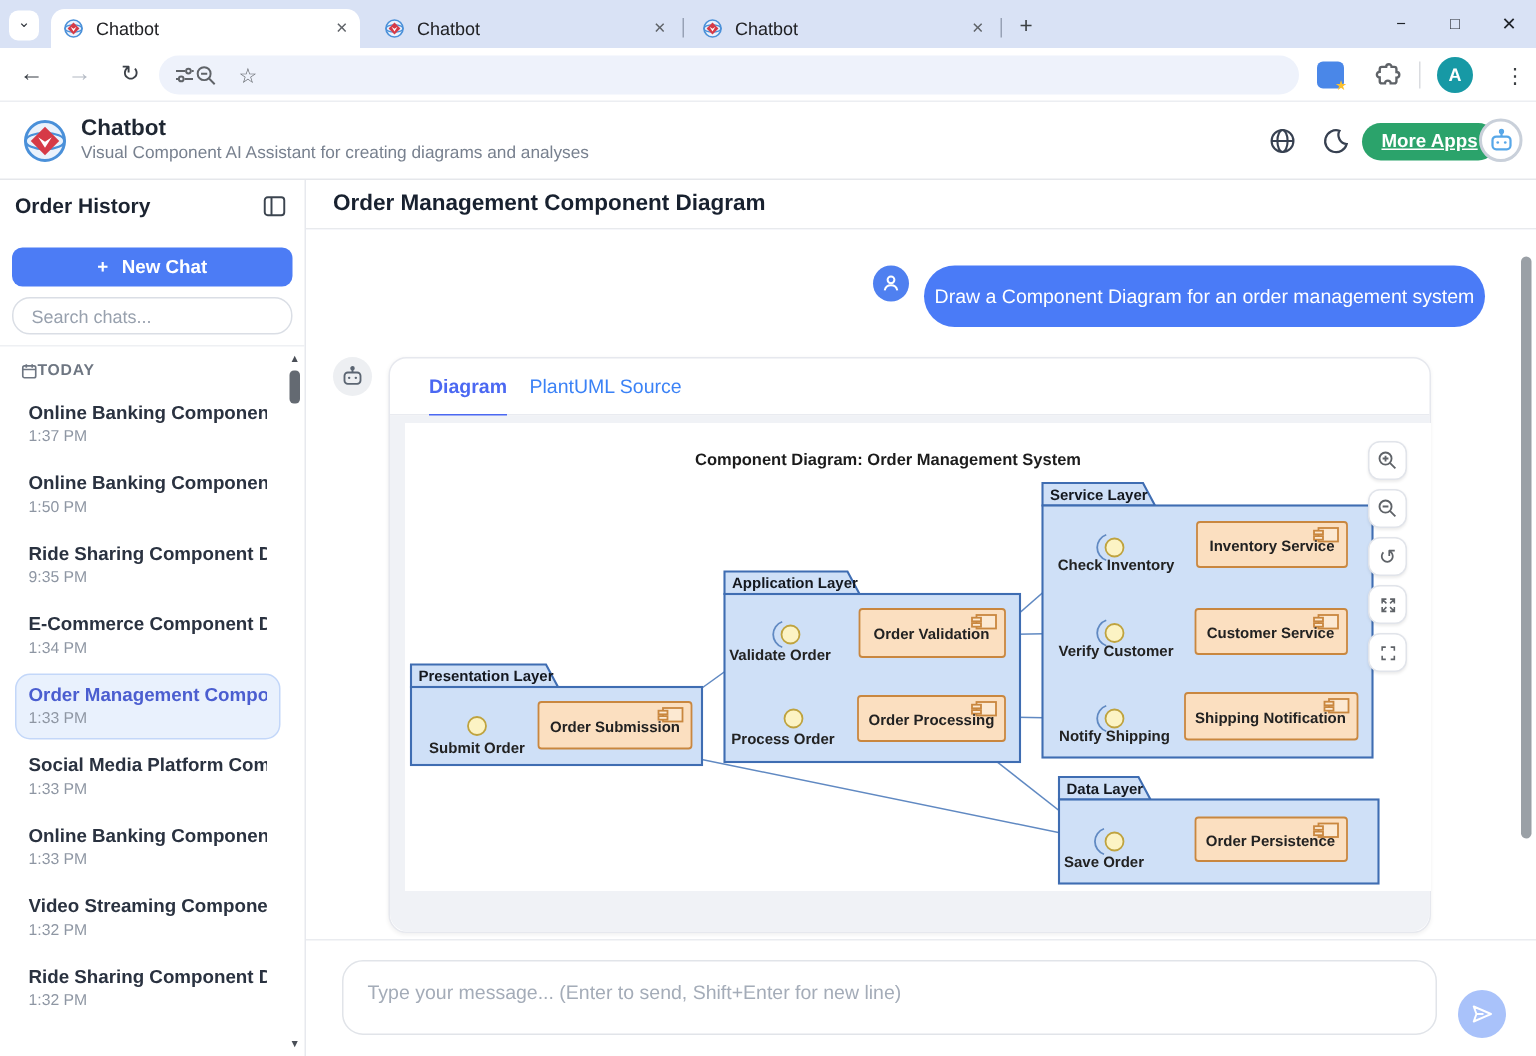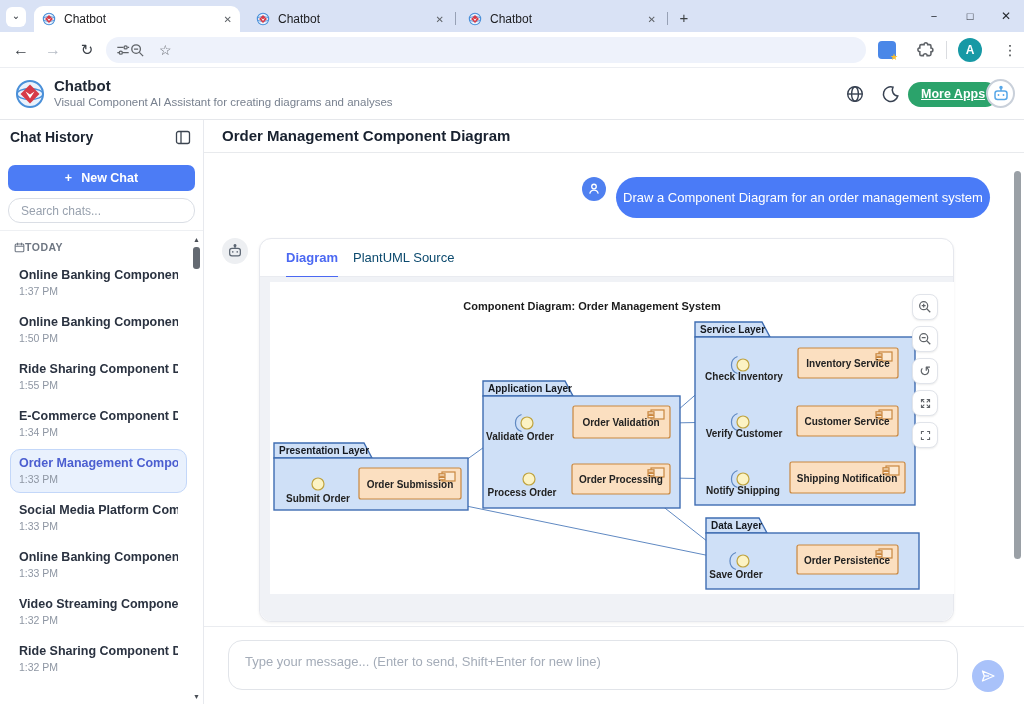--- a/index.html
+++ b/index.html
@@ -57,21 +57,21 @@
   .pagebar { position:absolute; left:204px; top:120px; right:0; height:33px; background:#fff; border-bottom:1px solid #e8eaed; }
   .pagetitle { position:absolute; left:18px; top:0; line-height:32px; font-size:15px; font-weight:bold; color:#18212f; }
   .chatarea { position:absolute; left:204px; top:153px; right:0; bottom:78px; background:#fff; }
   .uavatar { position:absolute; left:378px; top:24px; width:24px; height:24px; border-radius:50%; background:#4f80f0; display:flex; align-items:center; justify-content:center; }
   .bubble { position:absolute; left:412px; top:24px; width:374px; height:41px; background:#4a7bf7; border-radius:21px; color:#fff; font-size:13px; line-height:41px; text-align:center; }
   .bavatar { position:absolute; left:18px; top:85px; width:26px; height:26px; border-radius:50%; background:#edeff2; display:flex; align-items:center; justify-content:center; }
   .card { position:absolute; left:55px; top:85px; width:695px; height:384px; background:#fff; border:1px solid #e6e8ee; border-radius:12px; box-shadow:0 1px 3px rgba(0,0,0,.06); }
   .card-tabs { position:relative; height:38px; border-bottom:1px solid #e9ebf0; }
   .ctab { position:absolute; top:0; line-height:37px; font-size:13px; }
   .ctab.active { left:26px; color:#4b68f2; font-weight:bold; border-bottom:2.5px solid #4b68f2;text-align:right; }
-  .ctab.idle { left:93px; color:#0c4a6e; }
+  .ctab.idle { left:93px; color:#3b82f6; }
   .card-body { position:absolute; left:0; right:0; top:38px; bottom:0; background:#f0f2f6; border-radius:0 0 12px 12px; }
   .canvas { position:absolute; left:10px; top:5px; width:684px; height:312px; background:#fff; }
   .ftools { position:absolute; left:652px; top:17px; width:26px; }
   .ftool { width:26px; height:26px; background:#fff; border:1px solid #e1e4ea; border-radius:8px; margin-bottom:6px; box-shadow:0 1px 2px rgba(0,0,0,.08); display:flex; align-items:center; justify-content:center; color:#5f6368; font-size:14px; }
   .mscroll { position:absolute; right:3px; top:18px; width:7px; height:388px; background:#9aa0a6; border-radius:4px; }
 
   
   .inputbar { position:absolute; left:204px; bottom:0; right:0; height:78px; background:#fff; border-top:1px solid #eaecf0; }
   .msgbox { position:absolute; left:24px; top:13px; width:730px; height:50px; border:1px solid #e1e4e9; border-radius:14px; padding:13px 16px; font-size:13px; color:#333; resize:none; outline:none; font-family:"Liberation Sans",sans-serif; }
   .msgbox::placeholder { color:#a4acb8; }
@@ -184,21 +184,21 @@
           <path d="M9 6 V3.4"></path>
           <circle cx="9" cy="2.6" r="1" fill="#57a7e8"></circle>
           <circle cx="6.5" cy="10" r="0.9" fill="#57a7e8" stroke="none"></circle>
           <circle cx="11.5" cy="10" r="0.9" fill="#57a7e8" stroke="none"></circle>
         </g>
       </svg>
   </div>
 </div>
 
 <div class="sidebar">
-  <div class="side-title">Chat History</div>
+  <div class="side-title">Order History</div>
   <svg class="side-toggle" width="16" height="15" viewBox="0 0 16 15">
       <g fill="none" stroke="#3c4550" stroke-width="1.3">
         <rect x="1.5" y="1.5" width="13" height="12" rx="2"></rect>
         <path d="M6 1.5v12"></path>
       </g>
     </svg>
   <button class="newchat">
     <span>+</span>
     <span>New Chat</span>
   </button>
@@ -216,21 +216,21 @@
     <div class="chat-item">
         <div class="t">Online Banking Component ...</div>
         <div class="time">1:37 PM</div>
       </div>
     <div class="chat-item">
         <div class="t">Online Banking Component ...</div>
         <div class="time">1:50 PM</div>
       </div>
     <div class="chat-item">
         <div class="t">Ride Sharing Component Dia...</div>
-        <div class="time">1:55 PM</div>
+        <div class="time">9:35 PM</div>
       </div>
     <div class="chat-item">
         <div class="t">E-Commerce Component Di...</div>
         <div class="time">1:34 PM</div>
       </div>
     <div class="chat-item selected">
         <div class="t">Order Management Compon...</div>
         <div class="time">1:33 PM</div>
       </div>
     <div class="chat-item">

